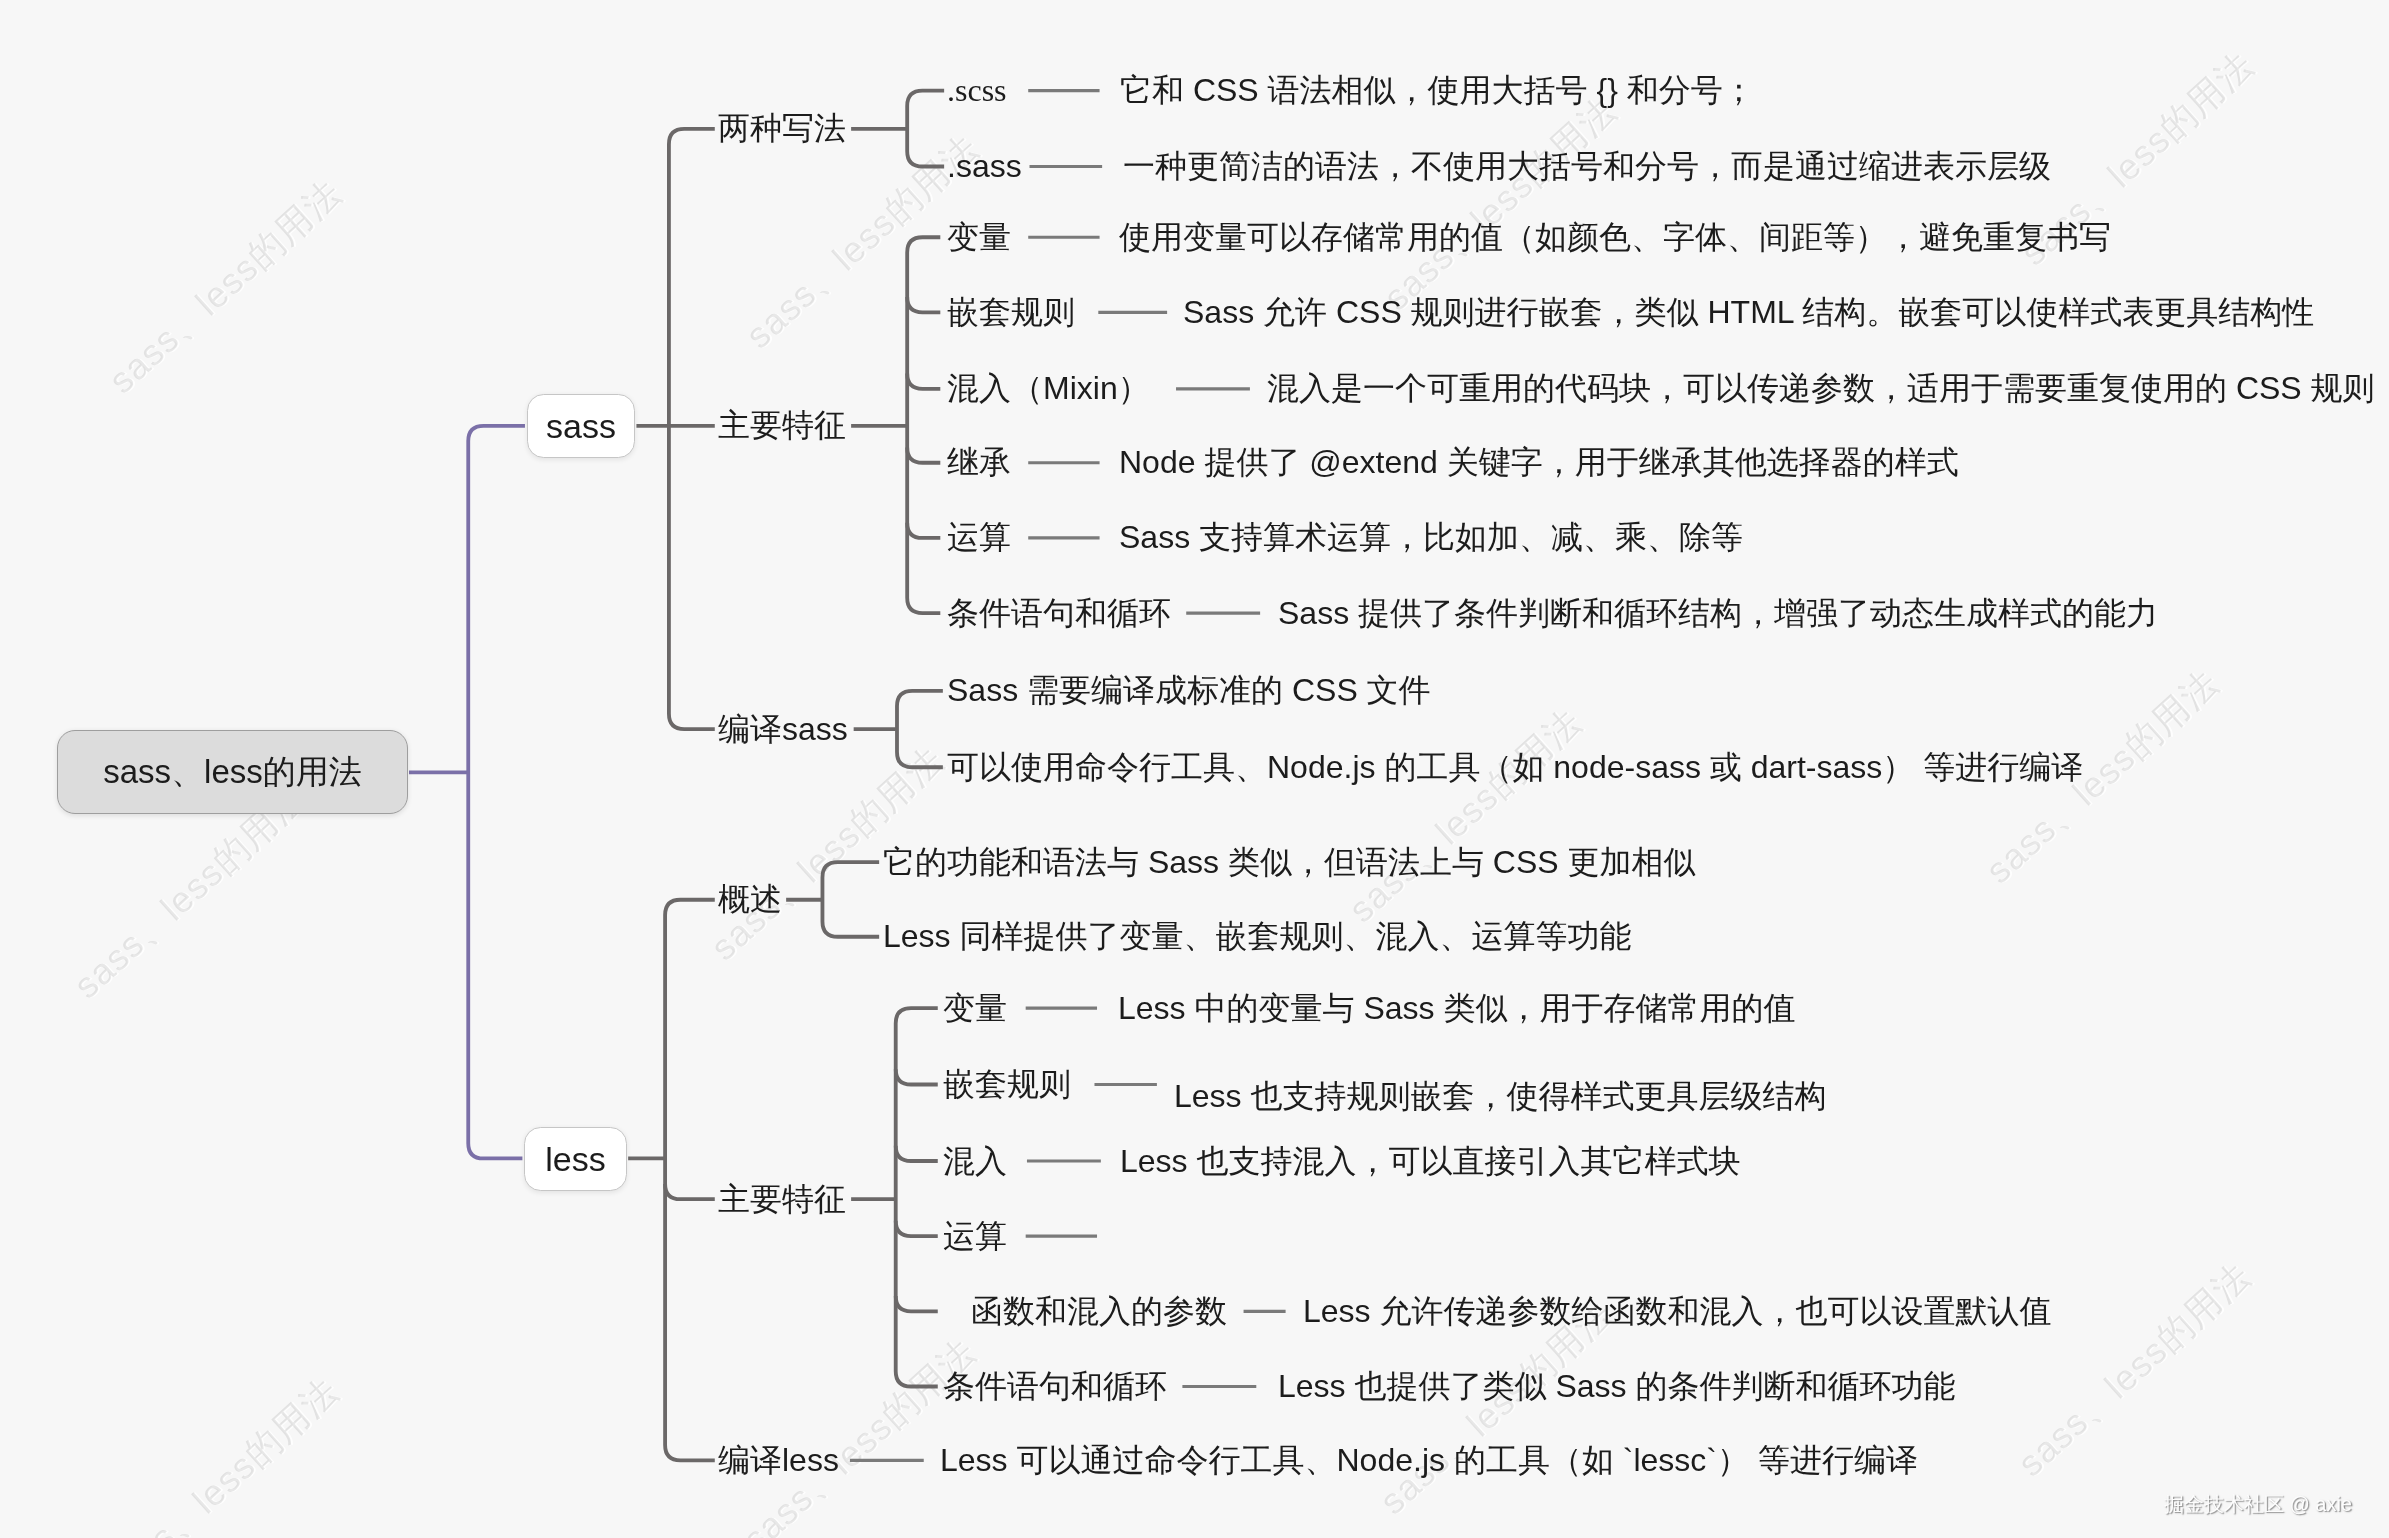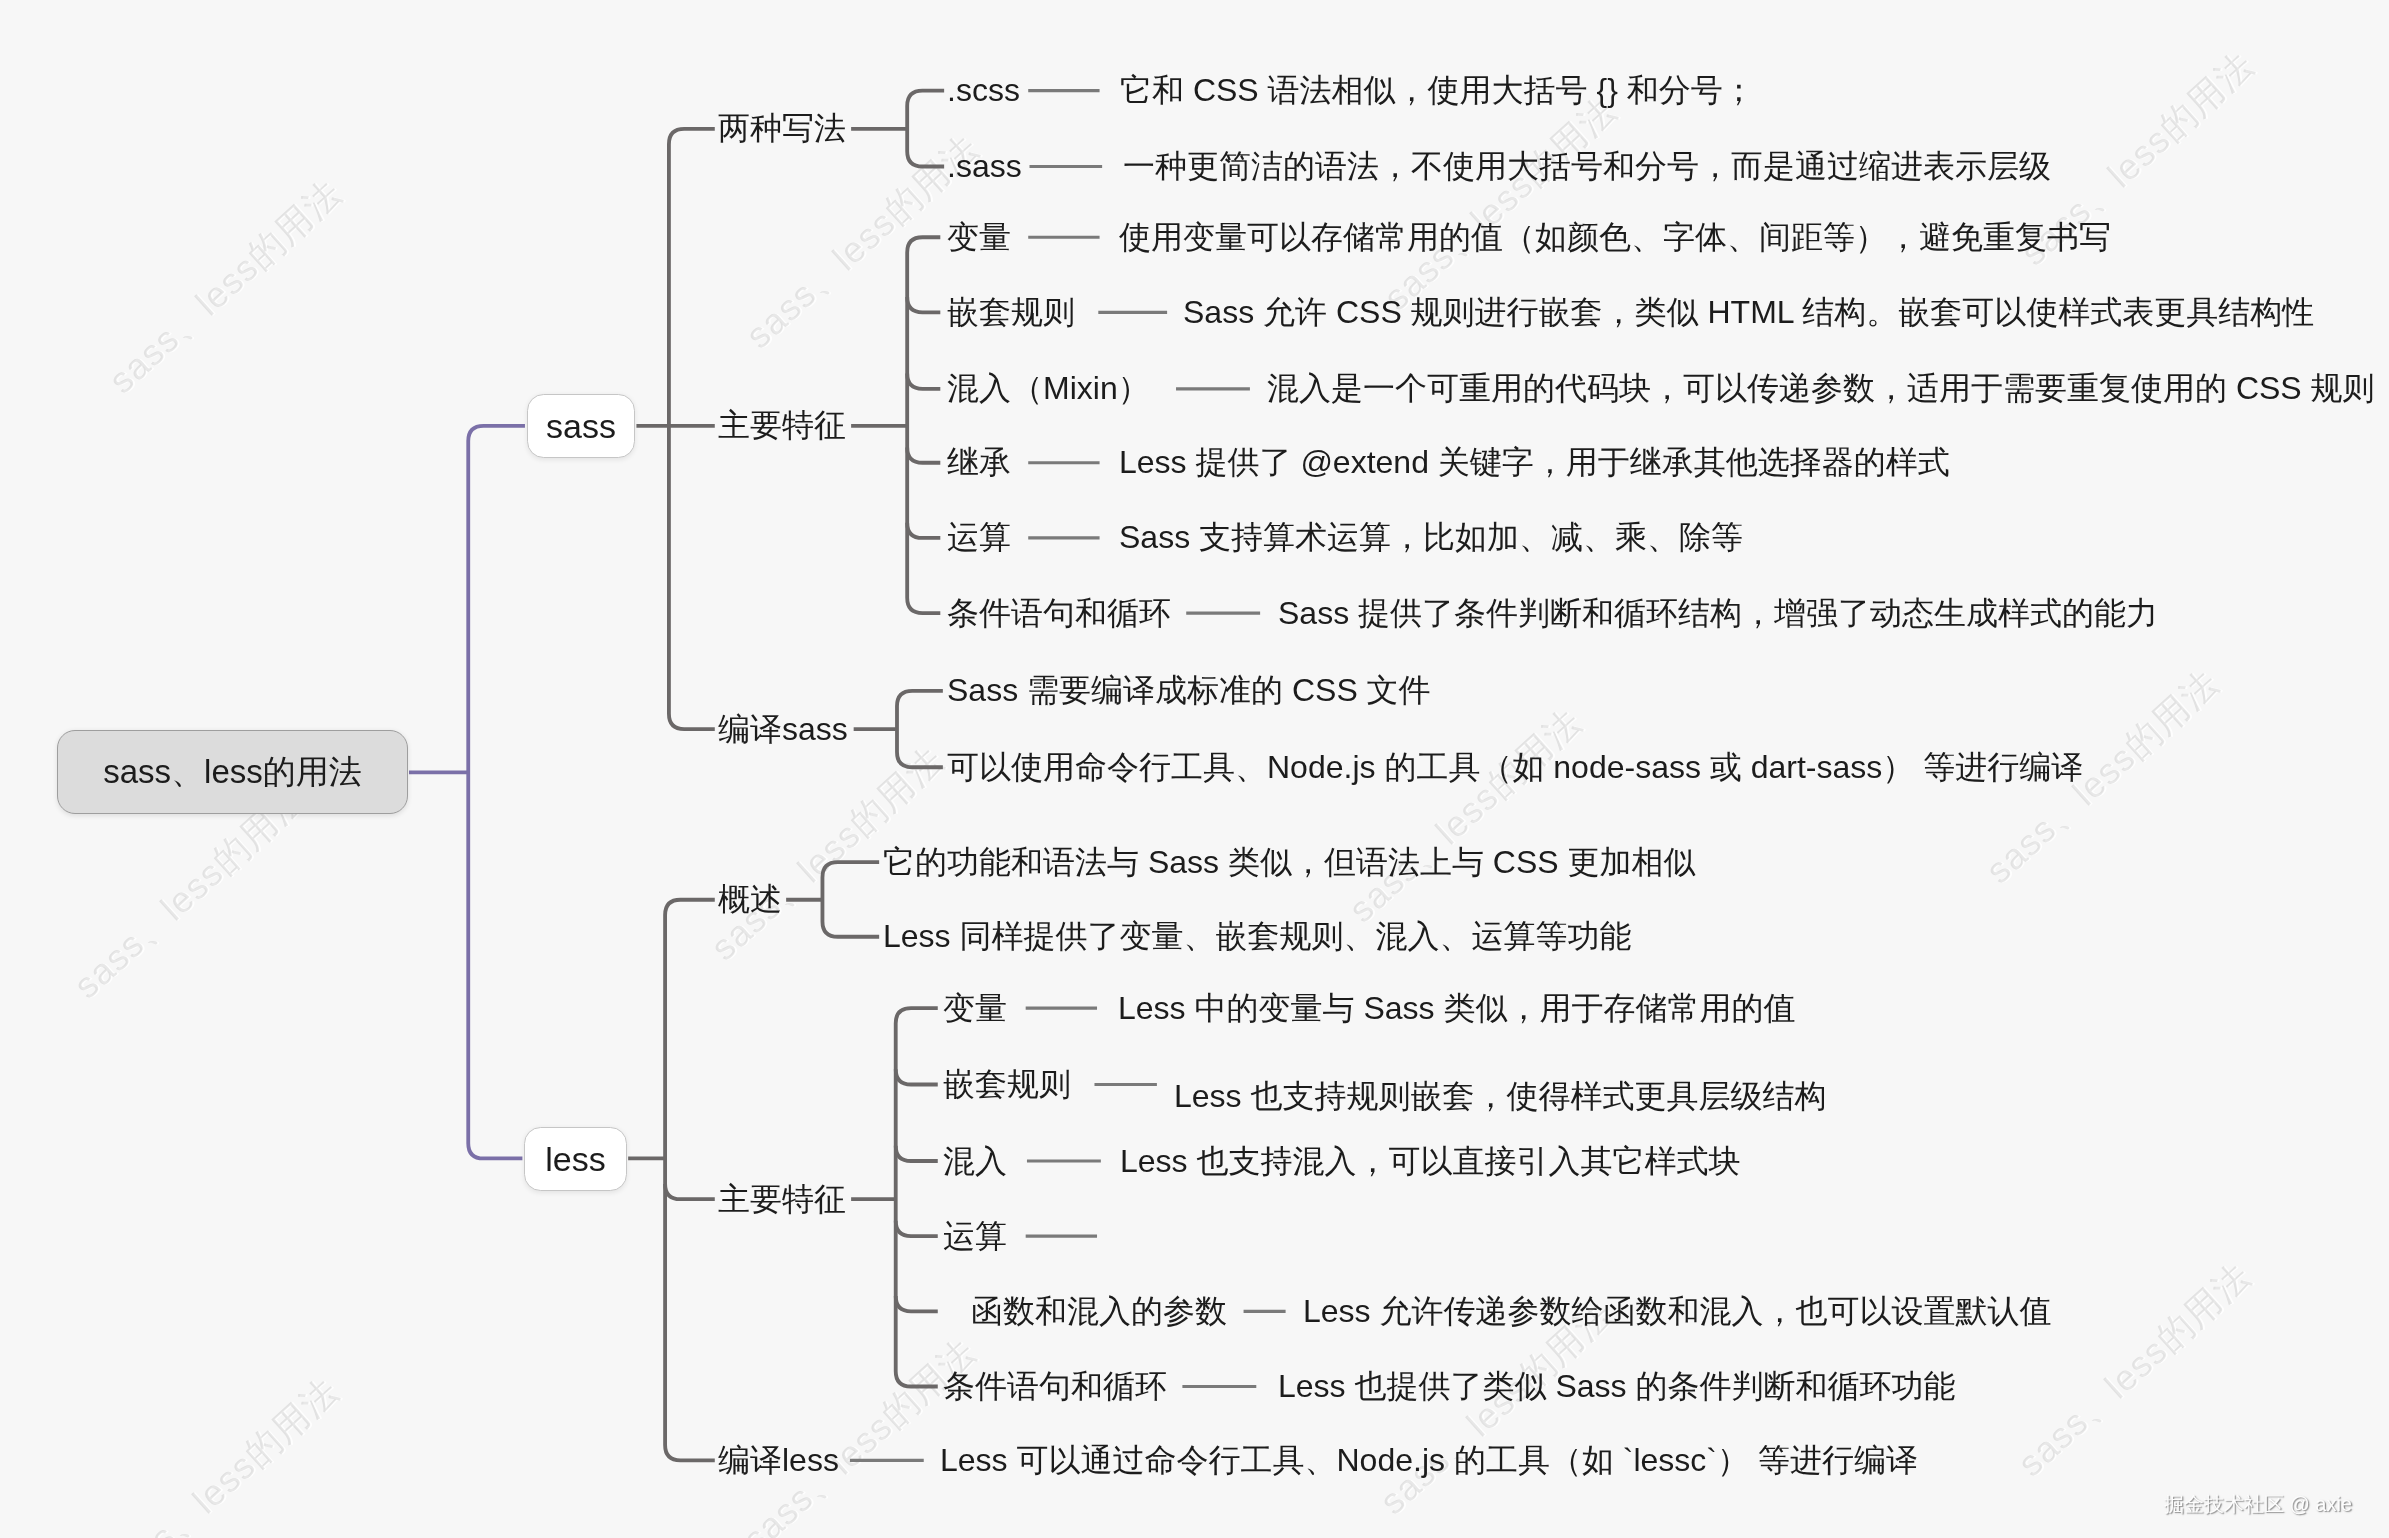--- a/index.html
+++ b/index.html
@@ -125,34 +125,34 @@
 
     <div class="node branch" style="left:527px;top:394px;width:108px;height:64px;">
       <span>sass</span>
     </div>
 
     <div class="node branch" style="left:524px;top:1127px;width:103px;height:64px;">
       <span>less</span>
     </div>
 
     <div class="row" style="left:718px;top:106px;">两种写法</div>
-    <div class="row" style="left:947px;top:68px;">.scss</div>
+    <div class="row" style="left:947px;top:68px;font-family:Liberation Serif, serif;">.scss</div>
     <div class="row" style="left:1120px;top:68px;">它和 CSS 语法相似，使用大括号 {} 和分号；</div>
     <div class="row" style="left:947px;top:144px;">.sass</div>
     <div class="row" style="left:1123px;top:144px;">一种更简洁的语法，不使用大括号和分号，而是通过缩进表示层级</div>
 
     <div class="row" style="left:718px;top:403px;">主要特征</div>
     <div class="row" style="left:947px;top:215px;">变量</div>
     <div class="row" style="left:1119px;top:215px;">使用变量可以存储常用的值（如颜色、字体、间距等），避免重复书写</div>
     <div class="row" style="left:947px;top:290px;">嵌套规则</div>
     <div class="row" style="left:1183px;top:290px;">Sass 允许 CSS 规则进行嵌套，类似 HTML 结构。嵌套可以使样式表更具结构性</div>
     <div class="row" style="left:947px;top:366px;text-align:right;">混入（Mixin）</div>
     <div class="row" style="left:1267px;top:366px;">混入是一个可重用的代码块，可以传递参数，适用于需要重复使用的 CSS 规则</div>
     <div class="row" style="left:947px;top:440px;">继承</div>
-    <div class="row" style="left:1119px;top:440px;">Less 提供了 @extend 关键字，用于继承其他选择器的样式</div>
+    <div class="row" style="left:1119px;top:440px;">Node 提供了 @extend 关键字，用于继承其他选择器的样式</div>
     <div class="row" style="left:947px;top:515px;">运算</div>
     <div class="row" style="left:1119px;top:515px;">Sass 支持算术运算，比如加、减、乘、除等</div>
     <div class="row" style="left:947px;top:591px;">条件语句和循环</div>
     <div class="row" style="left:1278px;top:591px;">Sass 提供了条件判断和循环结构，增强了动态生成样式的能力</div>
 
     <div class="row" style="left:718px;top:707px;text-align:center;">编译sass</div>
     <div class="row" style="left:947px;top:668px;">Sass 需要编译成标准的 CSS 文件</div>
     <div class="row" style="left:947px;top:745px;">可以使用命令行工具、Node.js 的工具（如 node-sass 或 dart-sass） 等进行编译</div>
 
     <div class="row" style="left:718px;top:877px;">概述</div>

